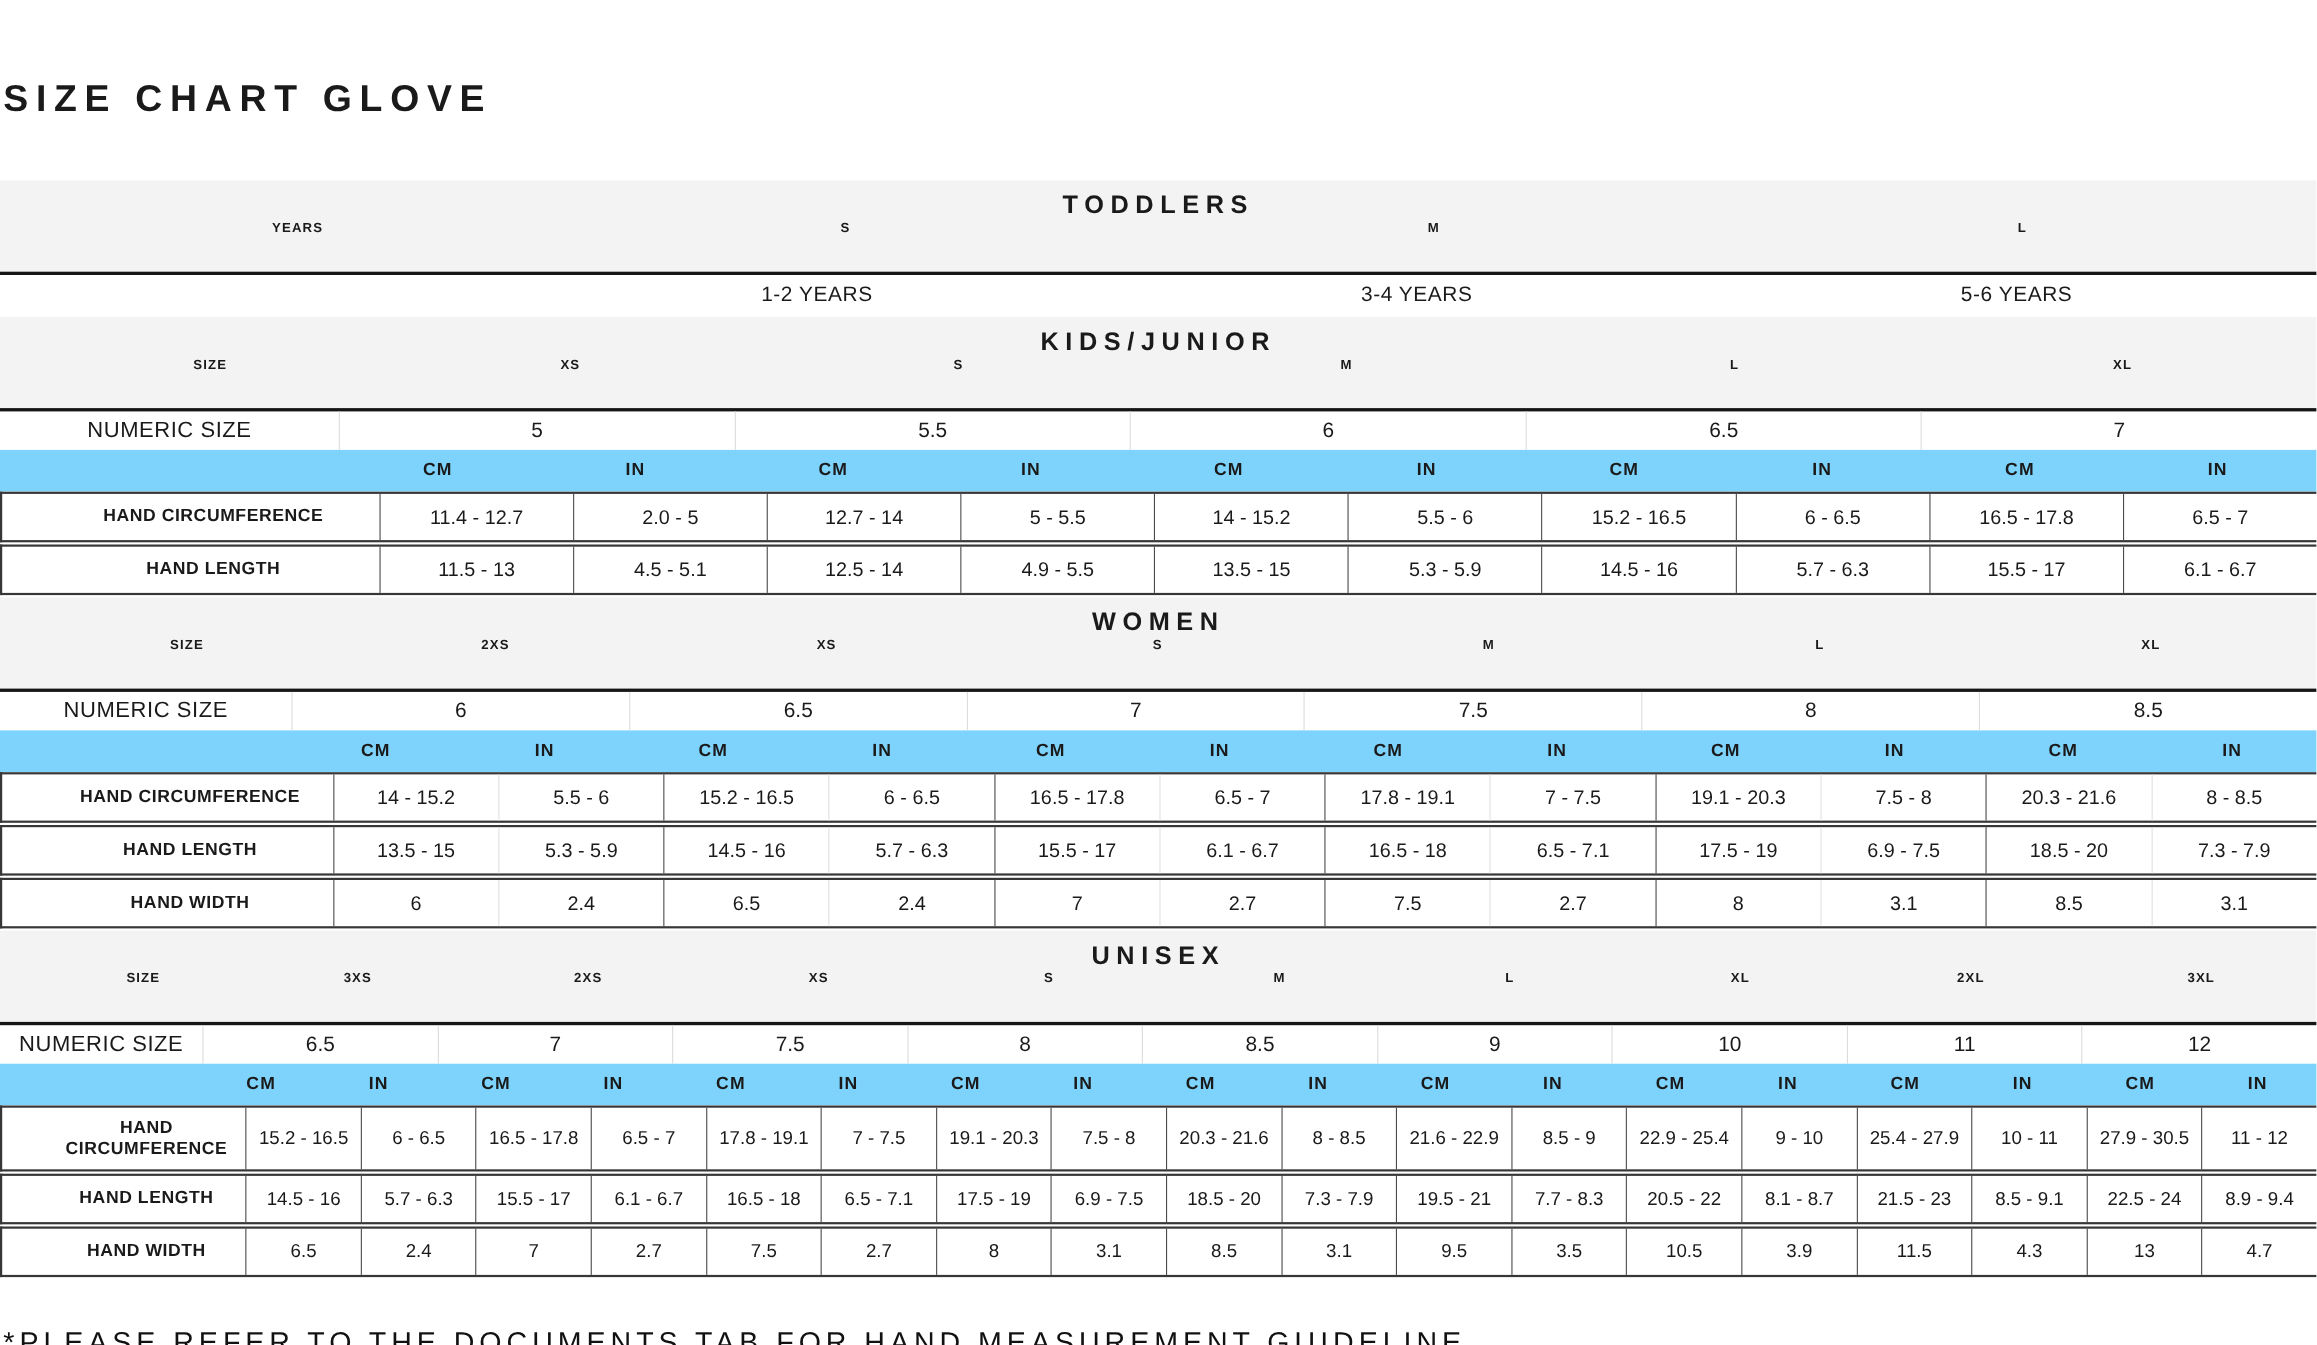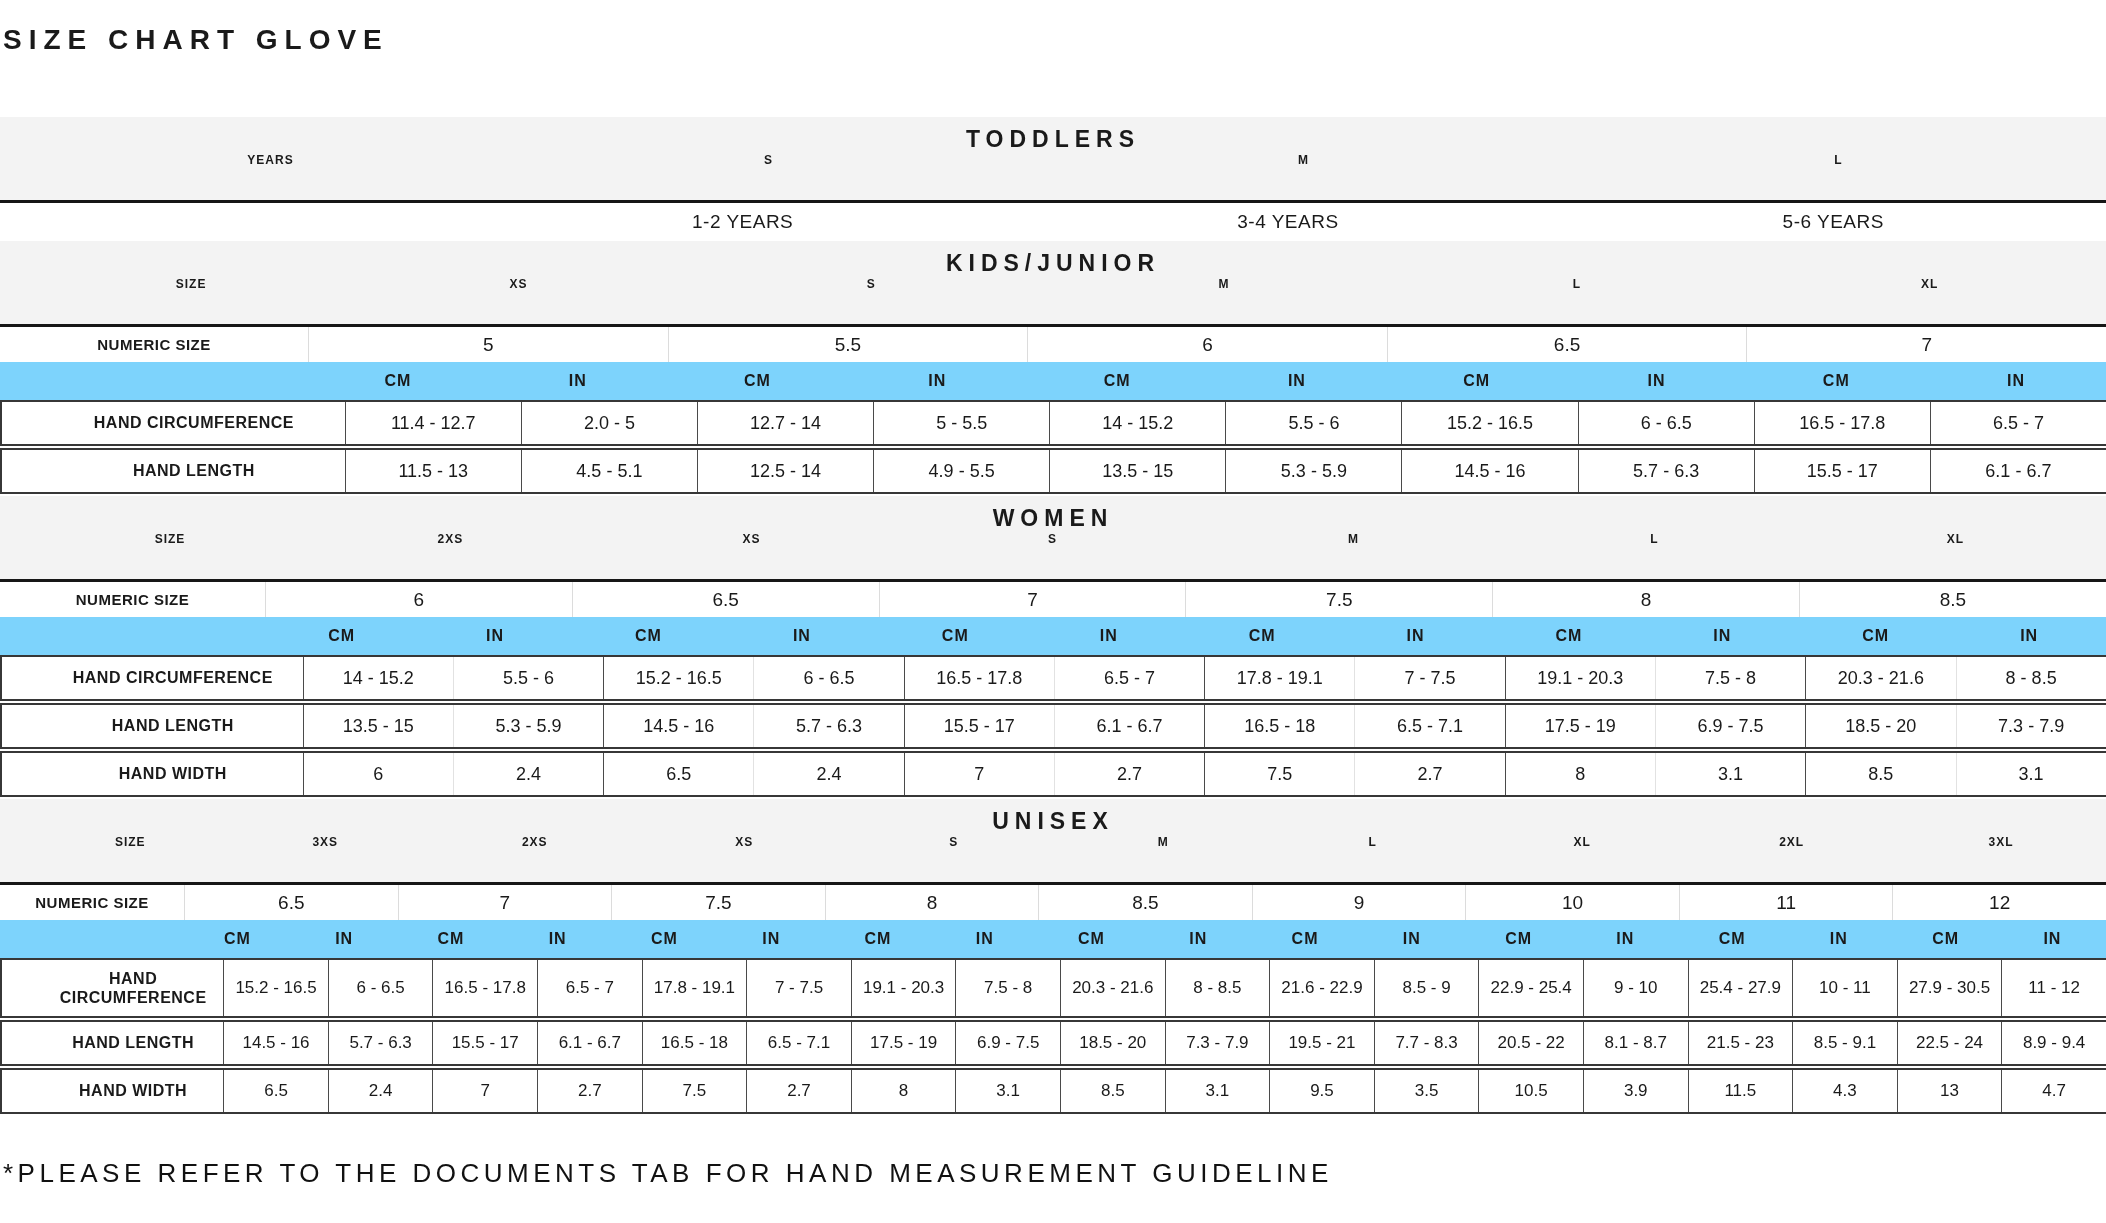--- a/index.html
+++ b/index.html
@@ -4,22 +4,23 @@
 <style>
   * { margin:0; padding:0; box-sizing:border-box; }
   html,body { background:#ffffff; }
   body {
     width:2106px; height:1223px; overflow:hidden;
     font-family:"Liberation Sans", sans-serif;
     color:#1a1a1a;
   }
   .page-header { height:117px; }
   .page-title {
-    font-size:28px; font-weight:700; letter-spacing:7px;
+    font-size:34px; font-weight:700; letter-spacing:7px;
     padding:24px 0 0 3px;
+    margin-top:47px;
   }
   .cell { display:flex; align-items:center; justify-content:center; text-align:center; }
   .label-cell { width:var(--labelw); flex:0 0 auto; }
   .group-cell { width:var(--groupw); flex:0 0 auto; }
   .sub-cell   { width:calc(var(--groupw) / 2); flex:0 0 auto; }
 
   
   .band {
     height:86px; background:#f3f3f3;
     border-bottom:3px solid #161616;
@@ -30,21 +31,21 @@
     padding-top:9px;
   }
   .hdr-row { display:flex; font-size:12px; font-weight:700; letter-spacing:1px; padding-bottom:8px;margin-left:40px; }
 
   
   .value-row { height:38px; display:flex; font-size:19px; letter-spacing:0.5px; }
 
   
   .num-row { height:35px; display:flex; font-size:19px; }
   .num-row .num-cell { border-left:1px solid #dcdcdc; }
-  .num-row .label-cell { font-size:15px; font-weight:700; letter-spacing:0.5px; }
+  .num-row .label-cell { font-size:20px; font-weight:400; letter-spacing:0.5px; }
 
   
   .unit-row {
     height:38px; display:flex; background:#7dd3fc;
     font-size:16px; font-weight:700; letter-spacing:1px;
   }
 
   
   .data-row {
     display:flex; height:46px; margin-bottom:2px;

